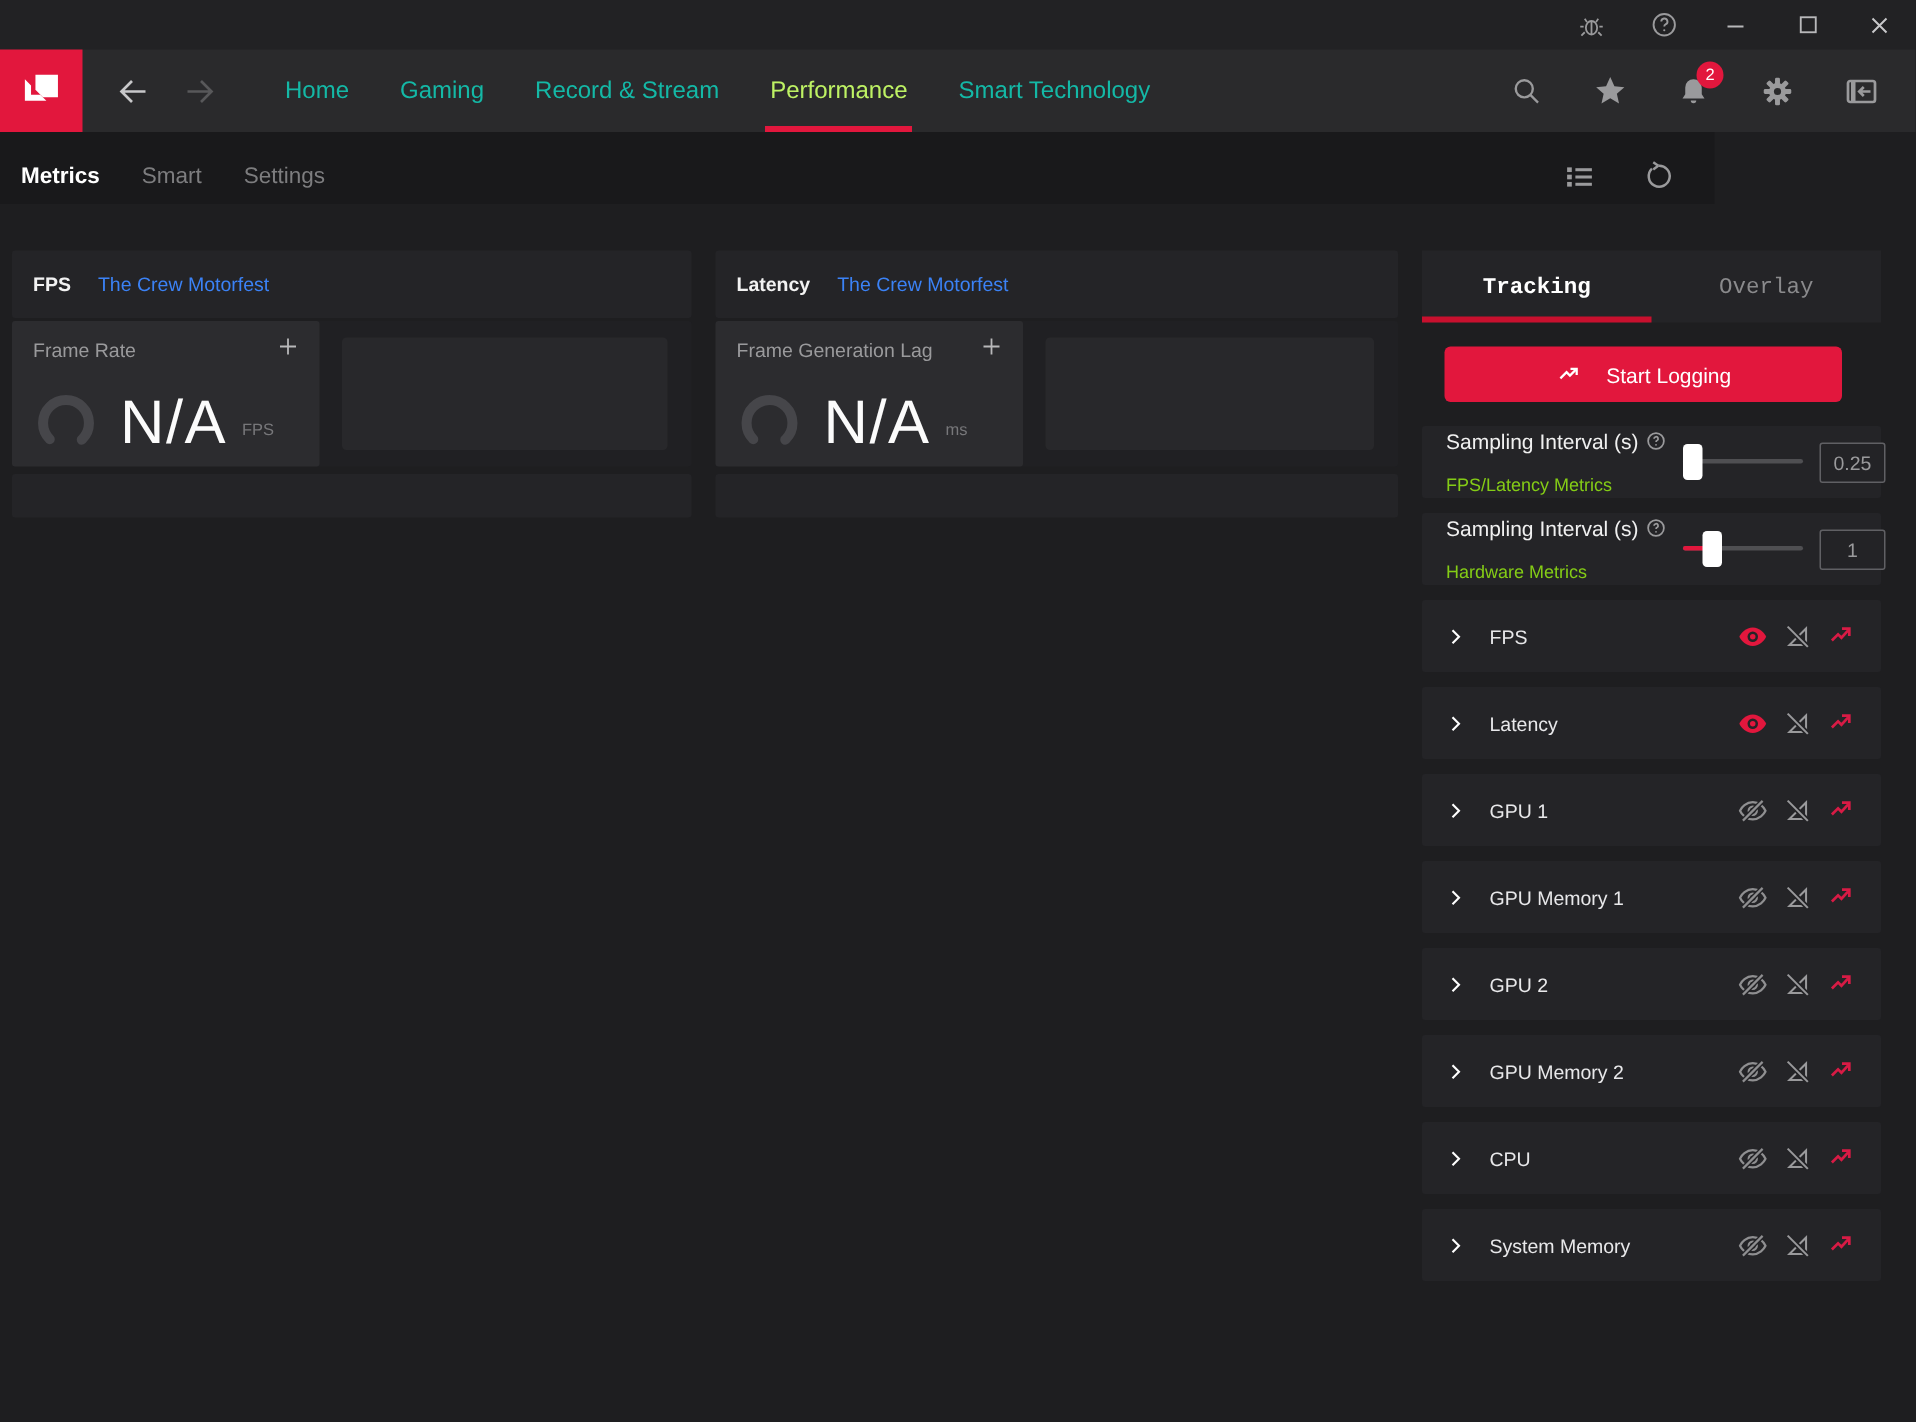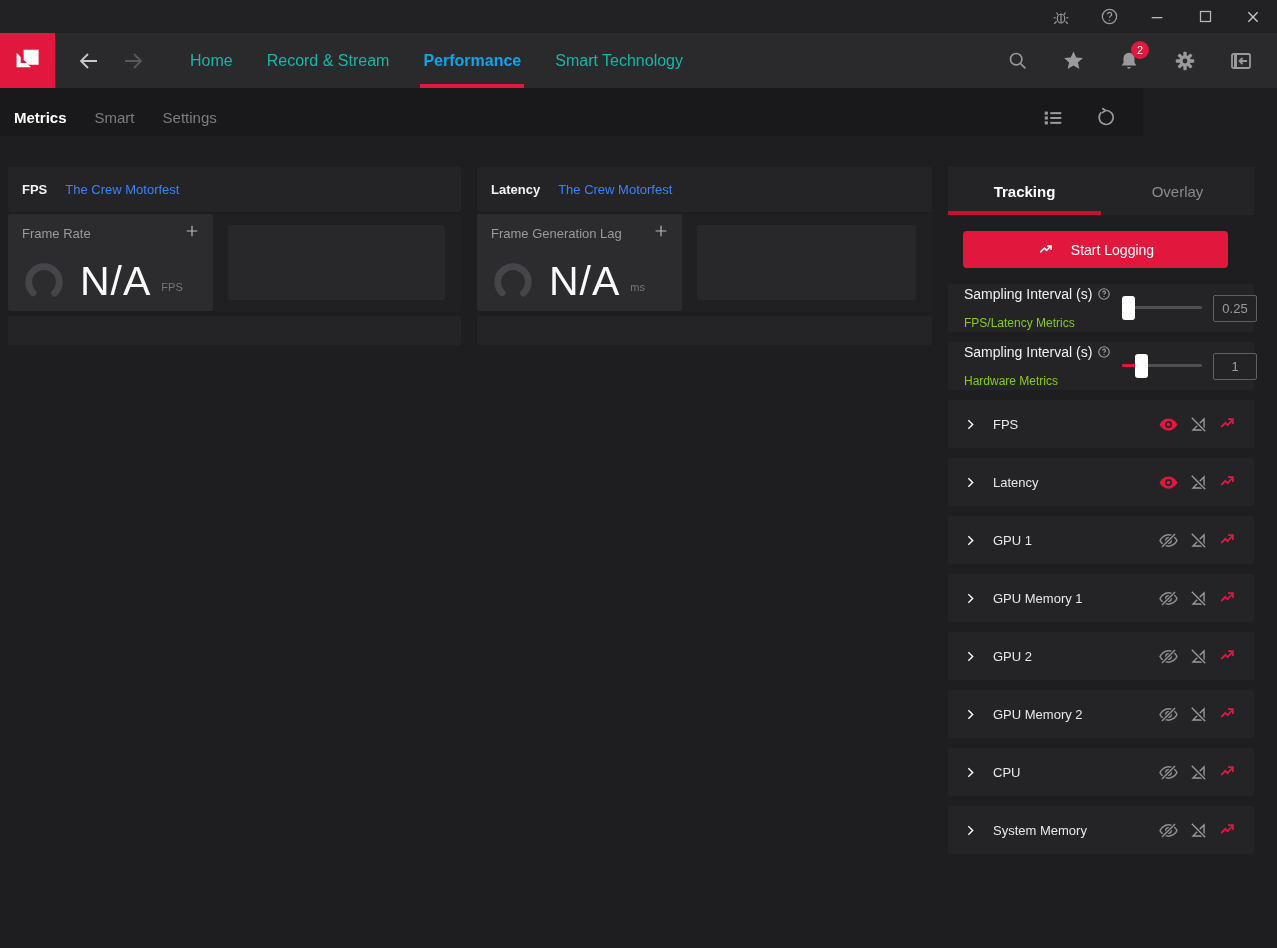--- a/index.html
+++ b/index.html
@@ -15,21 +15,21 @@
 
   
   .nav { position:absolute; left:0; top:33px; width:1277px; height:55px; background:#2a2a2c;
          display:flex; align-items:stretch; }
   .logo { width:55px; height:55px; background:#e2173d; display:flex; align-items:center; justify-content:center; }
   .nav-arrows { display:flex; align-items:center; margin-left:12px; }
   .nav-arrow { width:44px; height:55px; display:flex; align-items:center; justify-content:center; }
   .nav-items { display:flex; align-items:stretch; margin-left:18px; }
   .nav-item { display:flex; align-items:center; padding:0 17px; font-size:16px; color:#14b8a6;
               position:relative; cursor:default; white-space:nowrap; }
-  .nav-item.active { color:#0ea5e9; font-weight:bold; }
+  .nav-item.active { color:#bef264; font-weight:normal; }
   .nav-item.active::after { content:""; position:absolute; left:14px; right:14px; bottom:0; height:4px; background:#e2173d; }
   .nav-right { margin-left:auto; display:flex; align-items:center; padding-right:8px; }
   .nav-ic { width:56px; height:55px; display:flex; align-items:center; justify-content:center; color:#9a9a9c; position:relative; }
   .badge { position:absolute; top:8px; right:8px; min-width:18px; height:18px; border-radius:9px; background:#e2173d;
            color:#fff; font-size:11px; display:flex; align-items:center; justify-content:center; padding:0 4px; }
 
   
   .subnav { position:absolute; left:0; top:88px; width:1143px; height:60px; background:#19191b;
             display:flex; align-items:stretch; border-bottom:1px solid #161618; }
   .sub-item { display:flex; align-items:center; padding:0 14px; margin-left:0; font-size:15px; color:#7d7d7f; position:relative; }
@@ -53,21 +53,21 @@
   .gc-label { position:absolute; left:14px; top:12px; font-size:13px; color:#9a9a9c; }
   .gc-plus { position:absolute; right:10px; top:6px; width:22px; height:22px; display:flex; align-items:center; justify-content:center; color:#b8b8ba; }
   .gc-row { position:absolute; left:14px; bottom:6px; display:flex; align-items:center; }
   .gc-value { font-size:41px; font-weight:300; color:#fbfbfb; margin-left:14px; letter-spacing:1px; }
   .gc-unit { font-size:11px; color:#77777a; margin-left:10px; margin-top:10px; }
   .chart-ph { position:absolute; left:220px; right:16px; top:11px; height:75px; background:#28282b; border-radius:3px; }
   .p-footer { margin-top:5px; height:29px; background:#242427; border-radius:2px; }
 
   
   .sidebar { position:absolute; left:948px; top:31px; width:306px; }
-  .sb-tabs { height:48px; background:#242427; position:relative; display:flex; }
+  .sb-tabs { height:48px; background:#242427; position:relative; display:flex;font-family:Liberation Mono, monospace; }
   .sb-tab { width:50%; display:flex; align-items:center; justify-content:center; font-size:15px; color:#8a8a8c; }
   .sb-tab.active { color:#ffffff; font-weight:bold; }
   .sb-underline { position:absolute; left:0; bottom:0; width:153px; height:4px; background:#c8102e; }
   .log-btn { margin:16px 26px 0 15px; height:37px; background:#e2173d; border-radius:4px; display:flex;
              align-items:center; justify-content:center; color:#ffffff; font-size:14px; cursor:pointer; }
   .log-btn svg { margin-right:14px; }
 
   .set-row { margin-top:10px; height:48px; background:#242427; display:flex; align-items:center; padding:0 0 0 16px; border-radius:2px; }
   .set-row.first { margin-top:16px; }
   .set-labels { width:140px; }
@@ -140,20 +140,21 @@
         </svg>
       </div>
       <div class="nav-arrow">
         <svg width="24" height="24" viewBox="0 0 24 24" fill="none" stroke="#58585a" stroke-width="1.8">
           <path d="M4 12h15.5M13 5l7 7-7 7"></path>
         </svg>
       </div>
     </div>
     <div class="nav-items">
       <div class="nav-item">Home</div>
+      <div class="nav-item">Gaming</div>
       <div class="nav-item">Record &amp; Stream</div>
       <div class="nav-item active">Performance</div>
       <div class="nav-item">Smart Technology</div>
     </div>
     <div class="nav-right">
       <div class="nav-ic">
         <svg width="21" height="21" viewBox="0 0 24 24" fill="none" stroke="#9a9a9c" stroke-width="1.8">
           <circle cx="10.5" cy="10.5" r="6.5"></circle>
             <path d="M15.3 15.3L21 21"></path>
         </svg>

